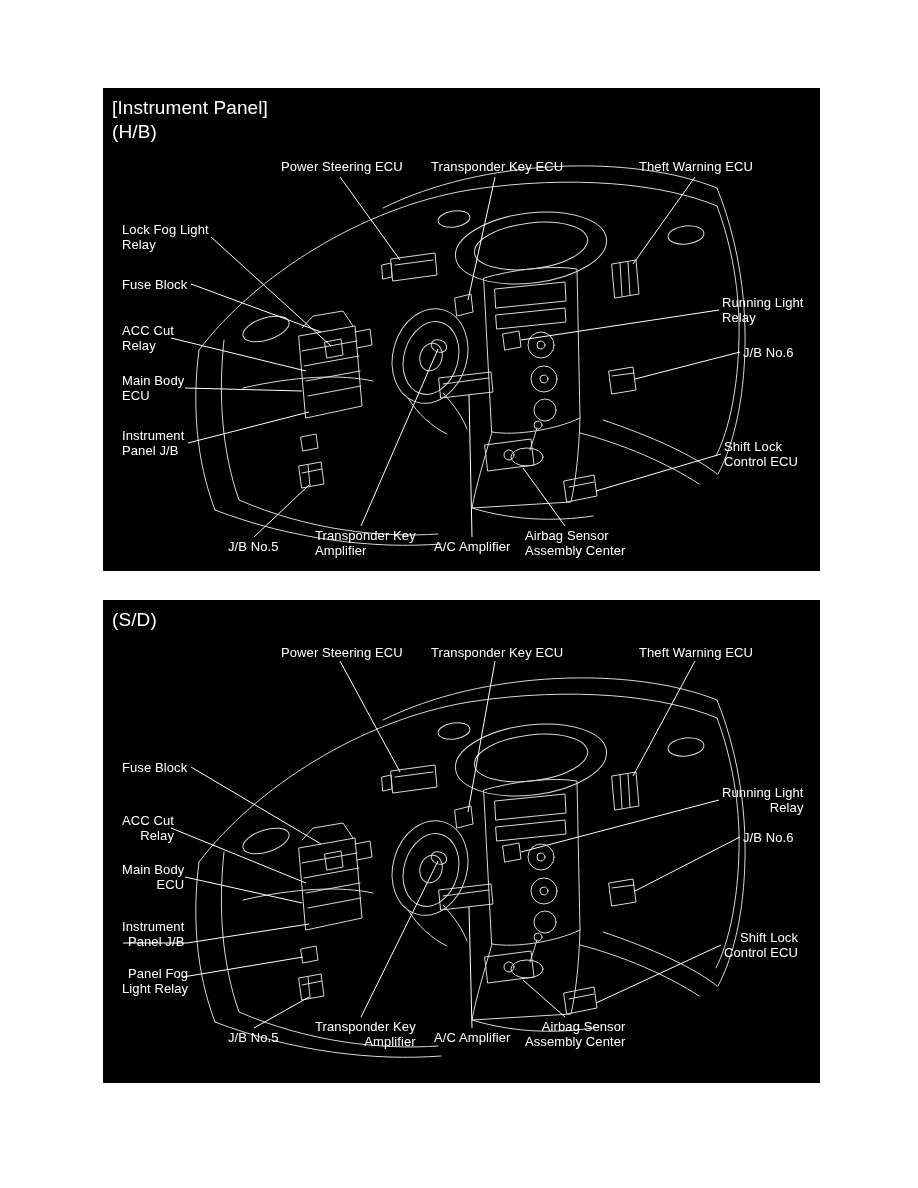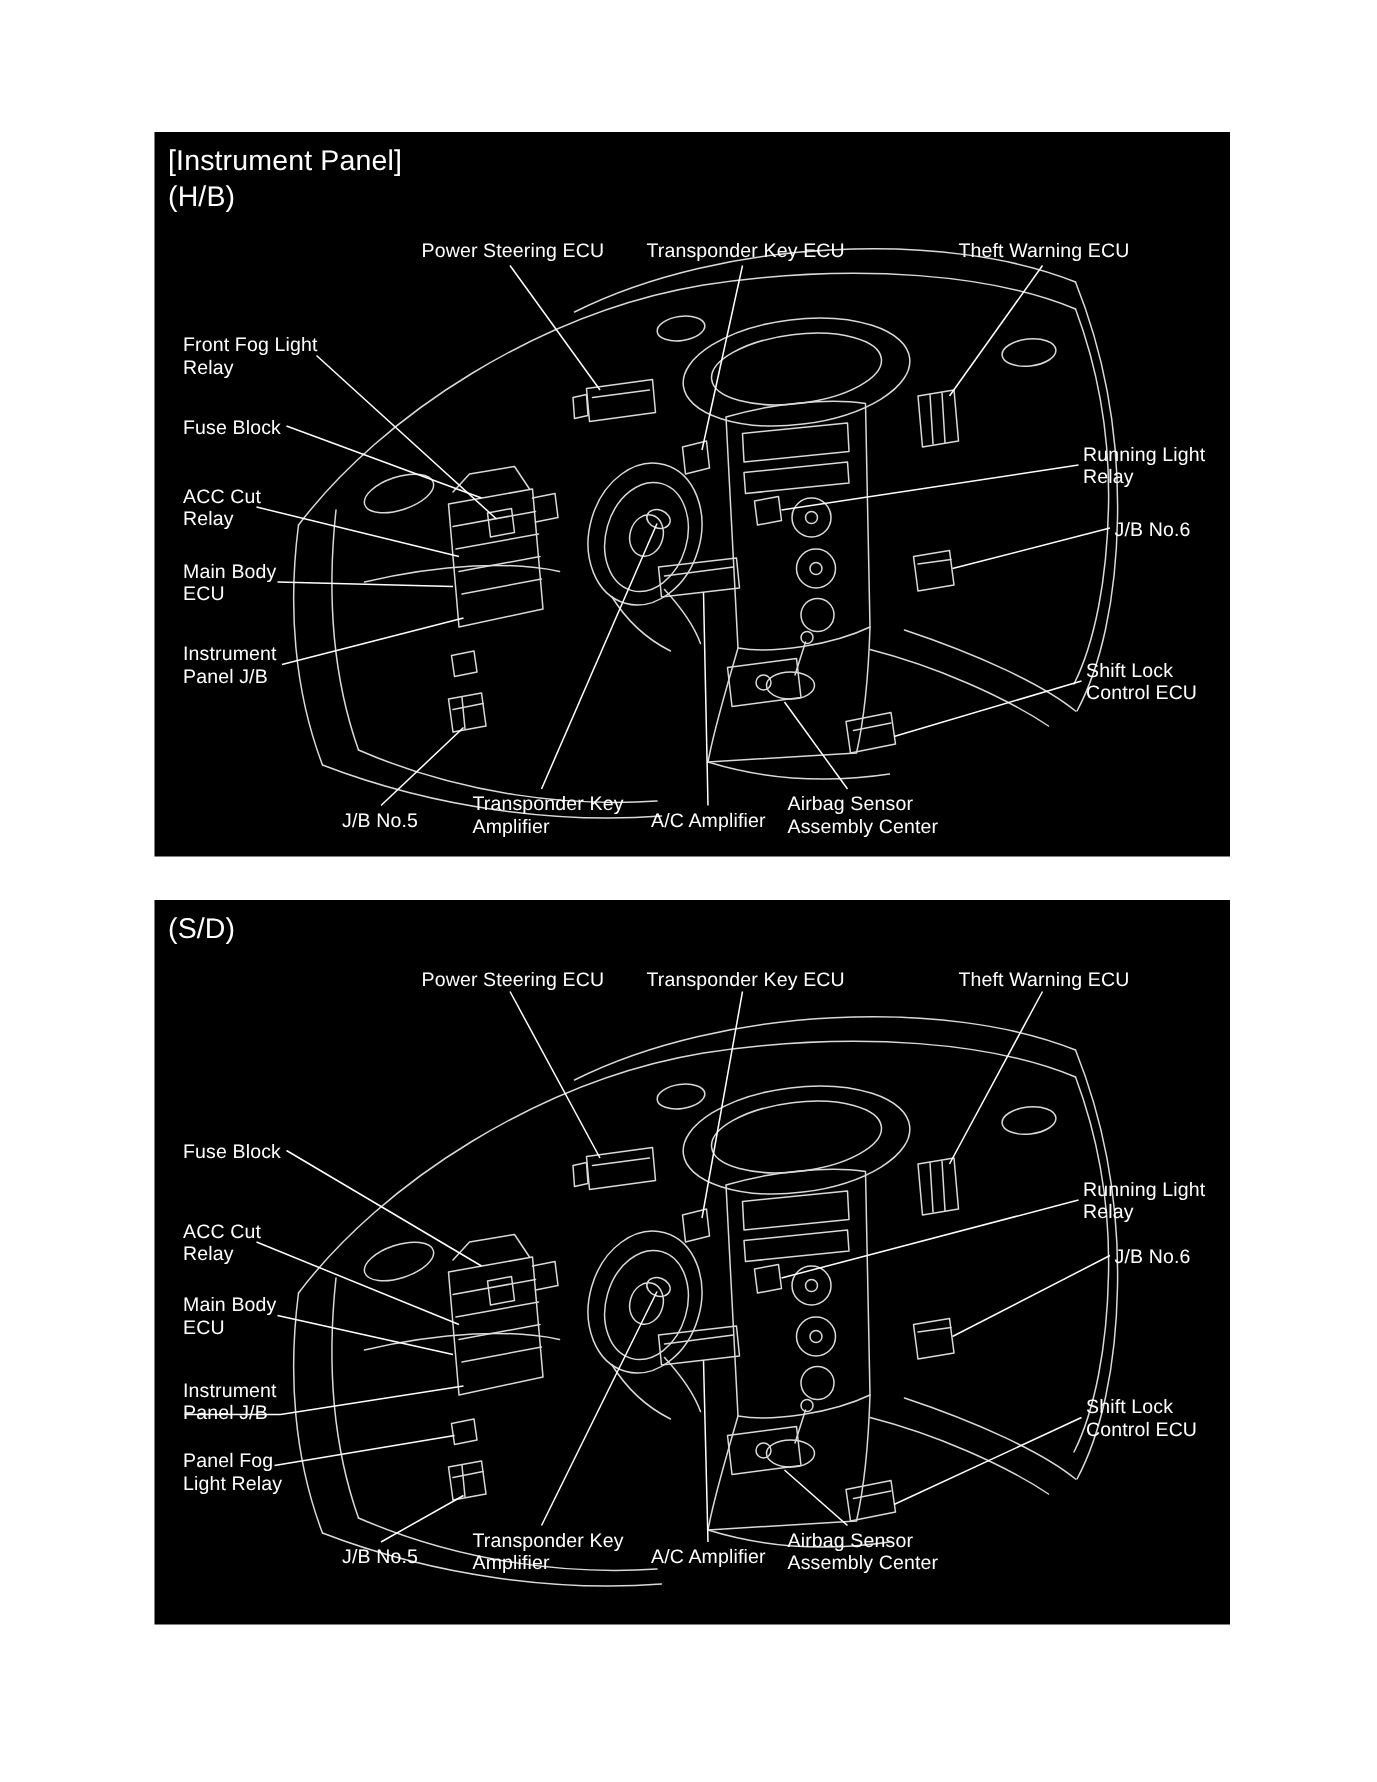--- a/index.html
+++ b/index.html
@@ -1,20 +1,20 @@
 <!DOCTYPE html>
 <html><head>
 <meta charset="utf-8">
 <style>
   html,body{margin:0;padding:0;background:#fff;}
   .page{position:relative;width:918px;height:1188px;background:#fff;overflow:hidden;
         font-family:"Liberation Sans",sans-serif;}
   .panel{position:absolute;left:103px;width:717px;height:483px;background:#000;}
   .panel-hb{top:88px;}
-  .panel-sd{top:600px;}
+  .panel-sd{top:600px;text-align:right;}
   svg.art{position:absolute;left:0;top:0;width:717px;height:483px;}
   .label{position:absolute;color:#fff;font-size:13px;line-height:15px;
          white-space:pre-line;letter-spacing:.1px;}
   .label.title{font-size:19px;line-height:24px;}
   .leaders line,.leaders polyline{stroke:#fff;stroke-width:1;fill:none;}
 </style>
 </head>
 <body>
 
 <svg width="0" height="0" style="position:absolute" aria-hidden="true">
@@ -143,21 +143,21 @@
         <line x1="637" y1="264" x2="532" y2="291"></line>
         <line x1="618" y1="366" x2="493" y2="403"></line>
       </g>
     </svg>
 
     <div class="label title" style="left:9px;top:8px">[Instrument Panel]</div>
     <div class="label title" style="left:9px;top:32px">(H/B)</div>
     <div class="label" style="left:178px;top:71px">Power Steering ECU</div>
     <div class="label" style="left:328px;top:71px">Transponder Key ECU</div>
     <div class="label" style="left:536px;top:71px">Theft Warning ECU</div>
-    <div class="label" style="left:19px;top:134px">Front Fog Light
+    <div class="label" style="left:19px;top:134px">Lock Fog Light
 Relay</div>
     <div class="label" style="left:19px;top:189px">Fuse Block</div>
     <div class="label" style="left:19px;top:235px">ACC Cut
 Relay</div>
     <div class="label" style="left:19px;top:285px">Main Body
 ECU</div>
     <div class="label" style="left:19px;top:340px">Instrument
 Panel J/B</div>
     <div class="label" style="left:125px;top:451px">J/B No.5</div>
     <div class="label" style="left:212px;top:440px">Transponder Key

